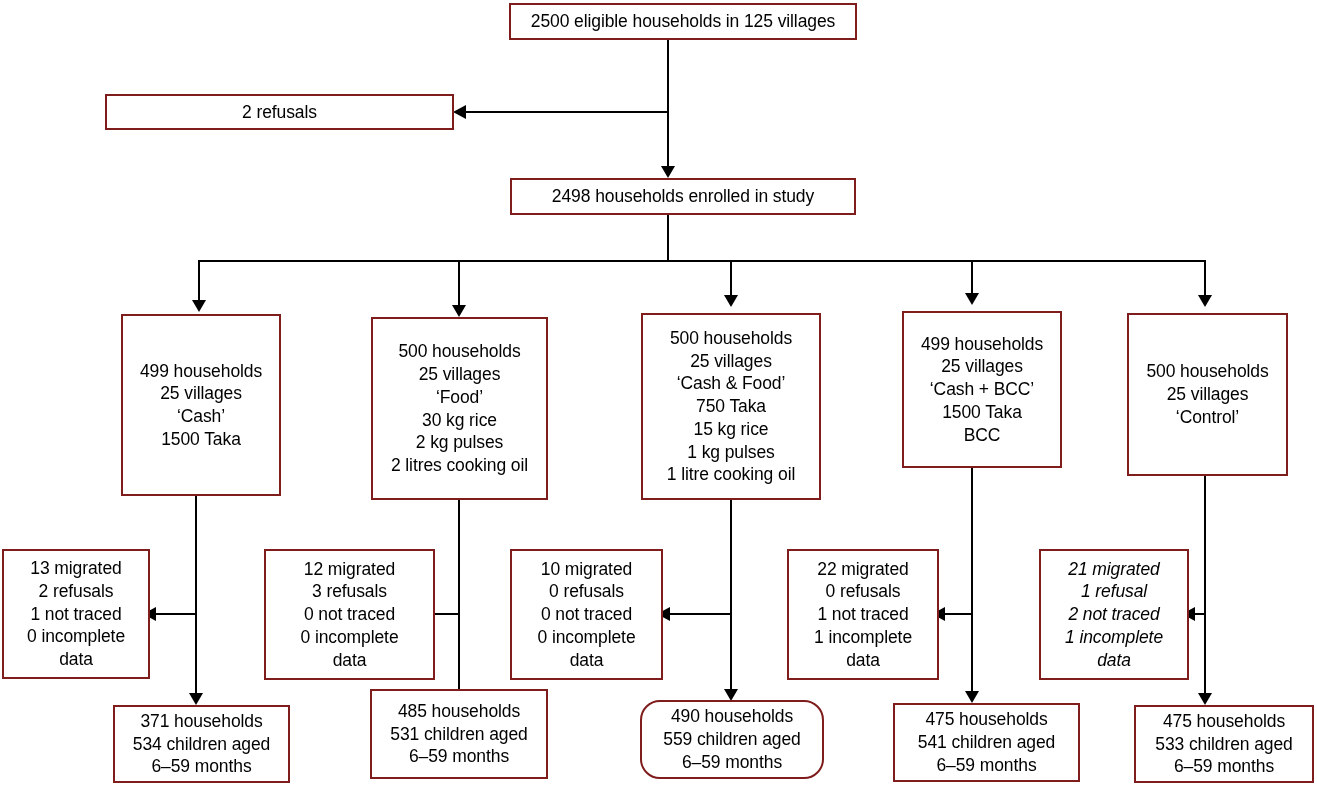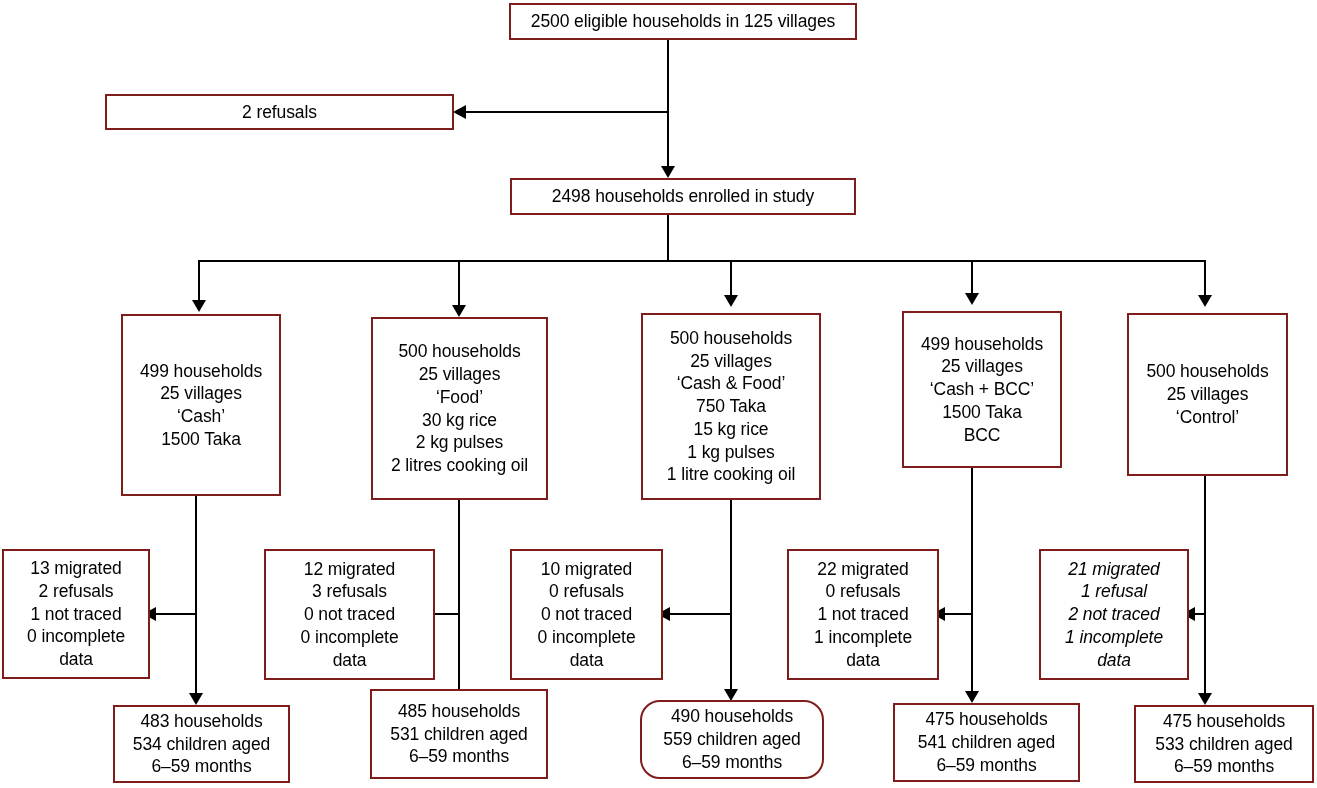--- a/index.html
+++ b/index.html
@@ -111,21 +111,21 @@
   <div class="line hline" style="left:151px; top:613px; width:46px; height:2px;"></div>
   <div class="arrow-left" style="left:143px; top:607px;"></div>
   <div class="box" style="left:2px; top:549px; width:148px; height:130px;">
     <span class="txt">13 migrated
 2 refusals
 1 not traced
 0 incomplete
 data</span>
   </div>
   <div class="box" style="left:113px; top:705px; width:177px; height:78px;">
-    <span class="txt">483 households
+    <span class="txt">371 households
 534 children aged
 6–59 months</span>
   </div>
 
   <div class="box" style="left:371px; top:317px; width:177px; height:183px;">
     <span class="txt">500 households
 25 villages
 ‘Food’
 30 kg rice
 2 kg pulses

